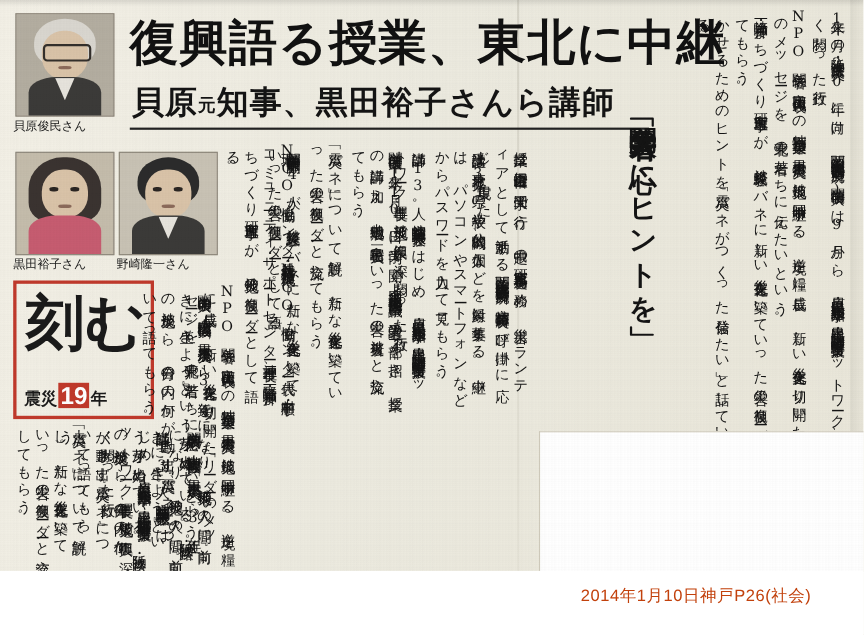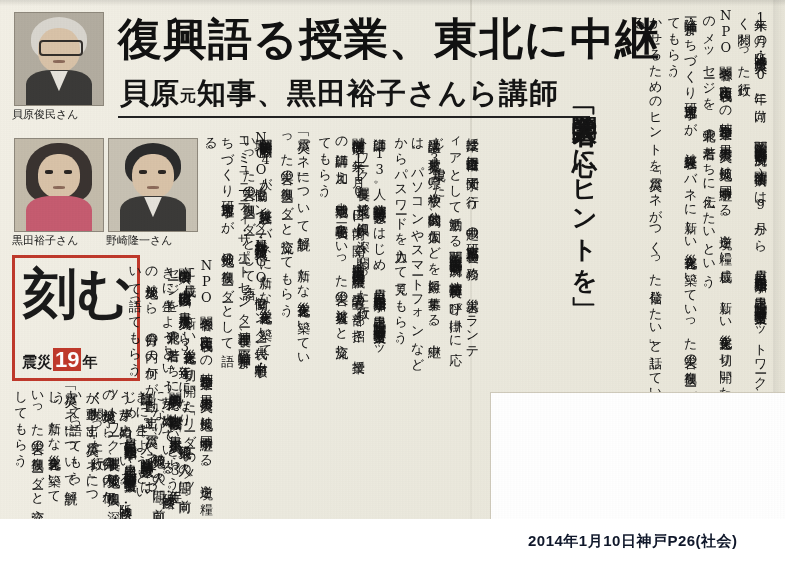--- a/index.html
+++ b/index.html
@@ -301,23 +301,22 @@
   .ll4 { left: 50px;  top: 382px; height: 120px; }
   .ll5 { left: 12px;  top: 382px; height: 120px; }
 
   
   .source-line {
     position: absolute;
     left: 528px;
     top: 532px;
     font-family: "Liberation Sans", sans-serif;
     font-size: 15px;
-    color: #0f172a;
+    color: #c2410c;
     letter-spacing: 0.5px;
-    font-weight: bold;
   }
 
   
   .noise {
     position: absolute;
     inset: 0;
     pointer-events: none;
     background-image:
       repeating-linear-gradient(0deg, rgba(0,0,0,0.012) 0px, rgba(0,0,0,0) 2px),
       repeating-linear-gradient(90deg, rgba(0,0,0,0.012) 0px, rgba(0,0,0,0) 3px);

